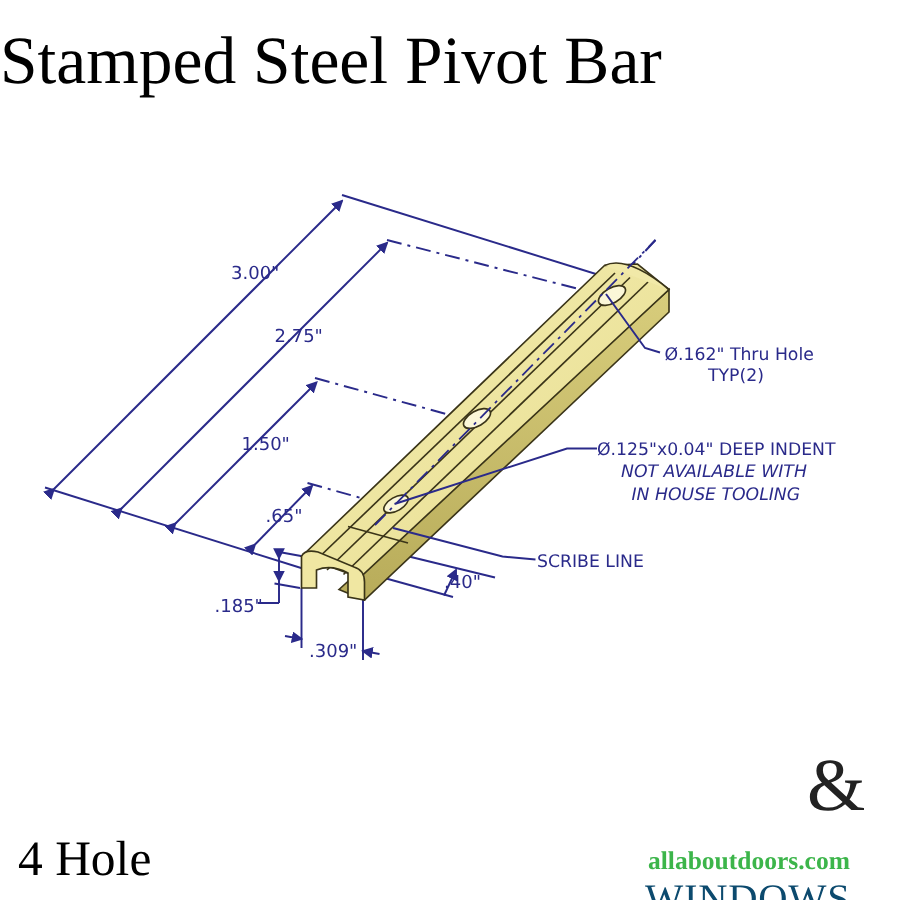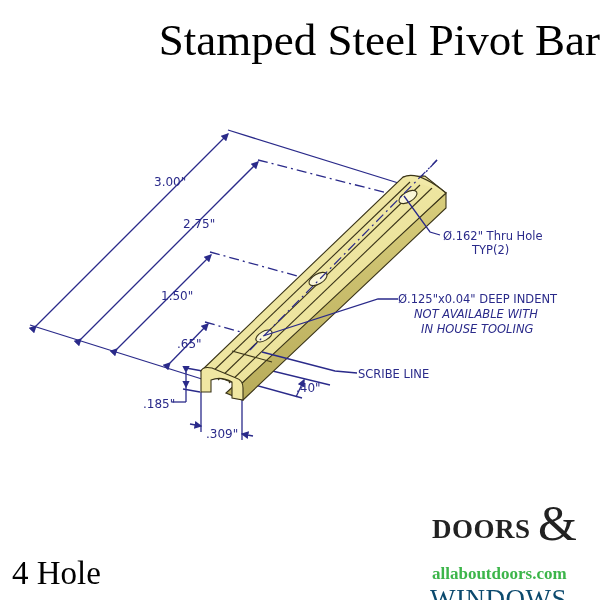--- a/index.html
+++ b/index.html
@@ -1,18 +1,18 @@
 <!DOCTYPE html>
 <html><head>
 <meta charset="utf-8">
 <style>
   html, body { margin: 0; padding: 0; background: #ffffff; }
   body { width: 600px; height: 600px; position: relative; overflow: hidden; }
   .title {
-    position: absolute; left: 0; top: 14px; width: 600px; text-align: right;
+    position: absolute; left: 0; top: 14px; width: 600px; text-align: left;
     font-family: "Liberation Serif", serif; font-size: 45px; color: #000;
     letter-spacing: 0px;
   }
   .drawing { position: absolute; left: 0; top: 0; width: 600px; height: 600px; }
   .dim-text { font-family: "DejaVu Sans", sans-serif; font-size: 12px; fill: #2a2a8a; }
   .note-text { font-family: "DejaVu Sans", sans-serif; font-size: 11.5px; fill: #2a2a8a; }
   .note-italic { font-family: "DejaVu Sans", sans-serif; font-size: 11.5px; fill: #2a2a8a; font-style: italic; }
   .subtitle {
     position: absolute; left: 12px; top: 555px;
     font-family: "Liberation Serif", serif; font-size: 33px; color: #000;
@@ -131,17 +131,16 @@
   <text class="note-text" x="472" y="254">TYP(2)</text>
   <text class="note-text" x="398" y="303">Ø.125"x0.04" DEEP INDENT</text>
   <text class="note-italic" x="414" y="318">NOT AVAILABLE WITH</text>
   <text class="note-italic" x="421" y="333">IN HOUSE TOOLING</text>
   <text class="note-text" x="358" y="378">SCRIBE LINE</text>
 </svg>
 
 <div class="subtitle">4 Hole</div>
 
 <div class="logo">
-  <span class="logo-big1">DOORS</span>
   <span class="logo-amp">&amp;</span>
   <span class="logo-big2">WINDOWS</span>
   <span class="logo-url">allaboutdoors.com</span>
 </div>
 
 </body></html>

